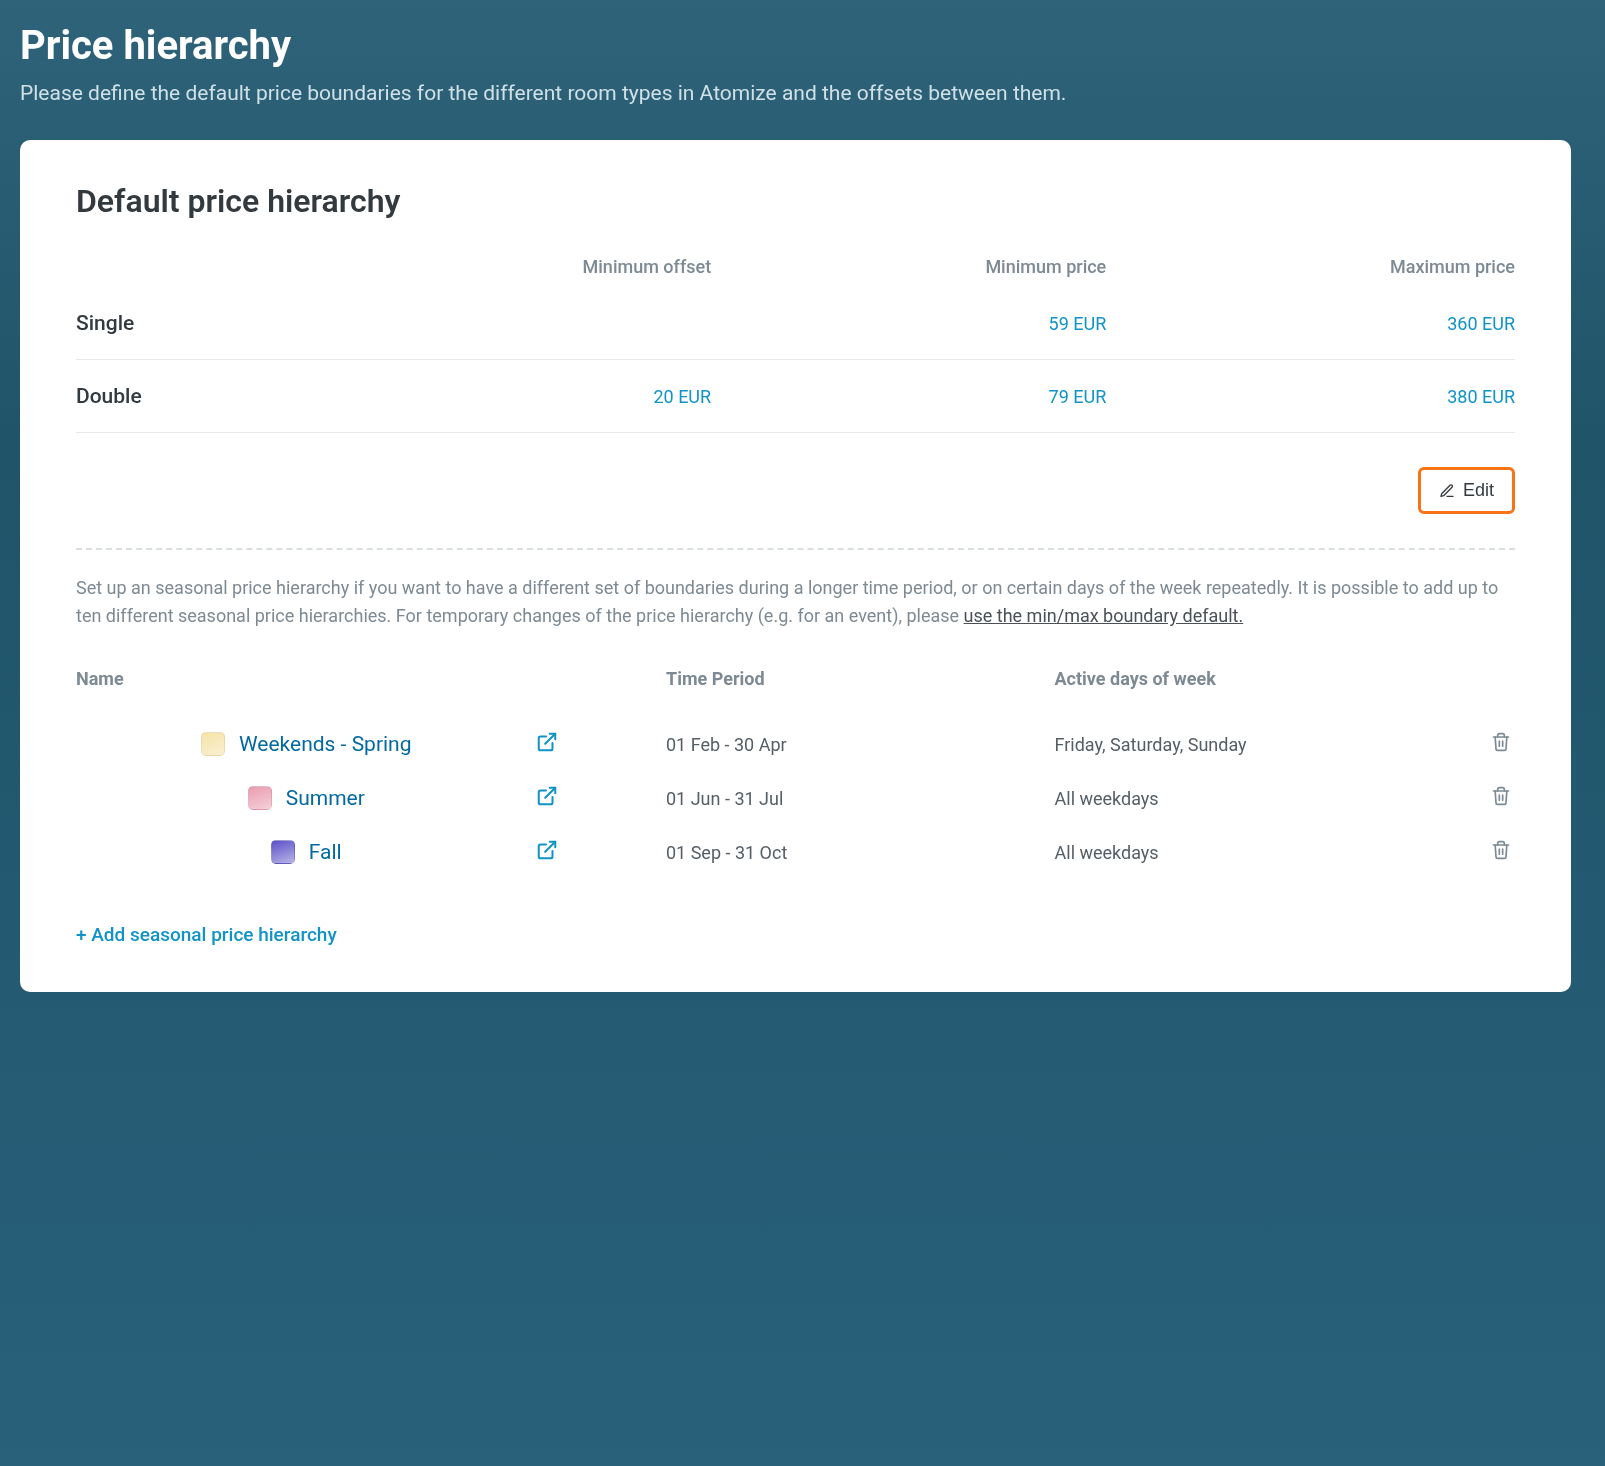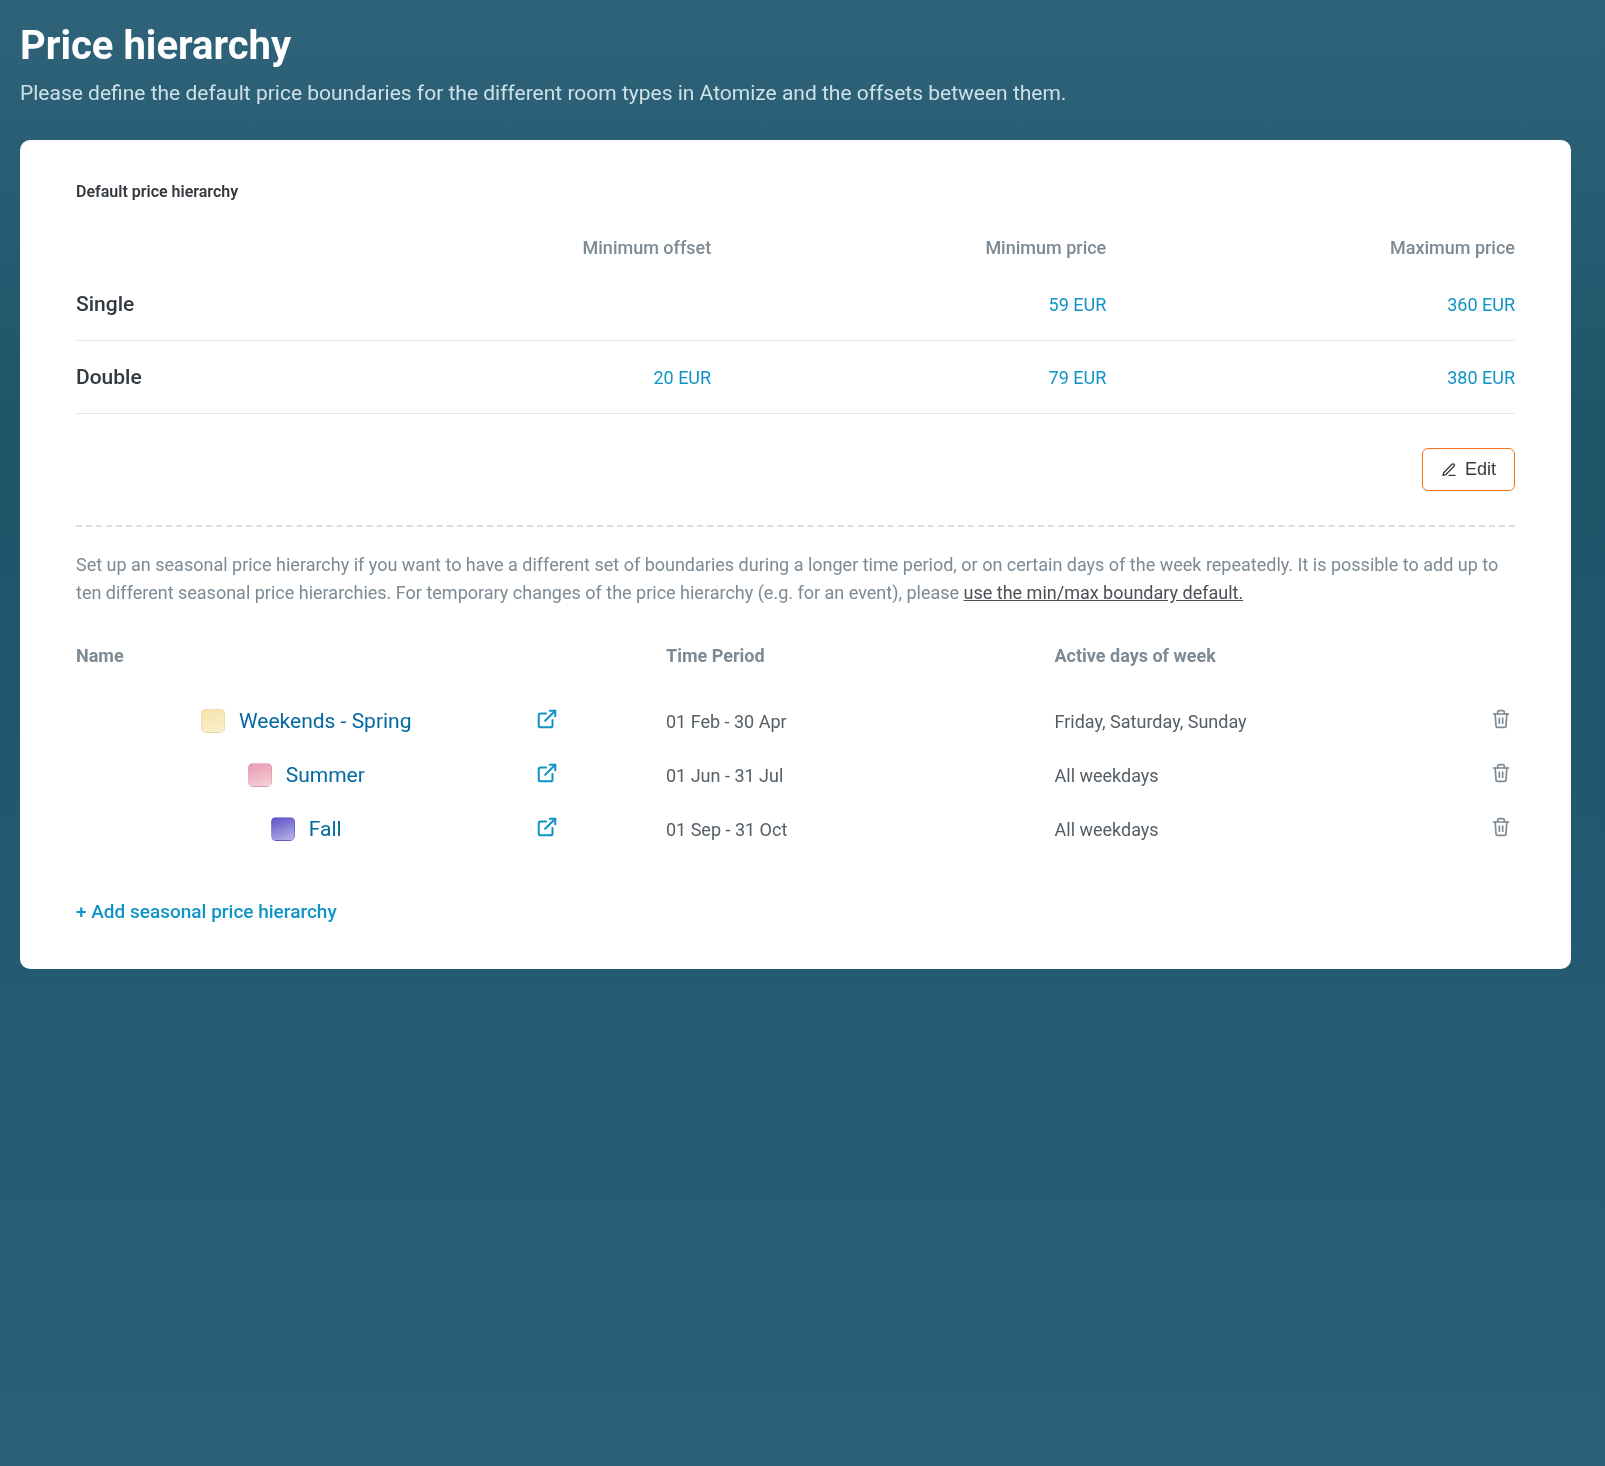--- a/index.html
+++ b/index.html
@@ -24,21 +24,21 @@
     font-size: 21px;
     line-height: 1.4;
     margin-bottom: 32px;
   }
   .card {
     background: #ffffff;
     border-radius: 10px;
     padding: 42px 56px 46px 56px;
   }
   .section-title {
-    font-size: 16px;
+    font-size: 32px;
     font-weight: 600;
     color: #333a3f;
     margin-bottom: 36px;
   }
   table.price-table {
     width: 100%;
     border-collapse: collapse;
   }
   .price-table thead th {
     text-align: right;
@@ -65,21 +65,21 @@
   .price-table tbody tr:first-child td {
     padding-top: 6px;
   }
 
   .edit-row {
     display: flex;
     justify-content: flex-end;
     margin-top: 34px;
   }
   .edit-btn {
-    border: 1px solid #f97316;
+    border: 3px solid #f97316;
     background: #fff;
     border-radius: 6px;
     padding: 10px 18px;
     font-size: 18px;
     color: #333a3f;
     cursor: pointer;
     display: inline-flex;
     align-items: center;
     gap: 8px;
   }

